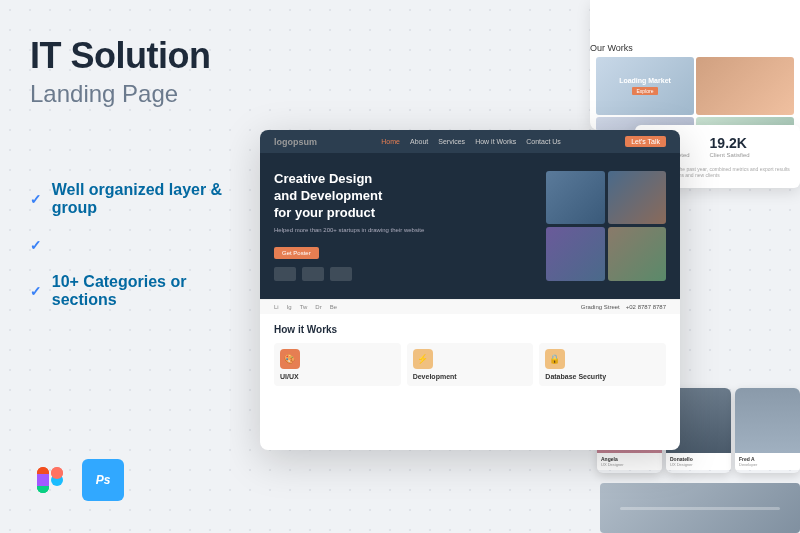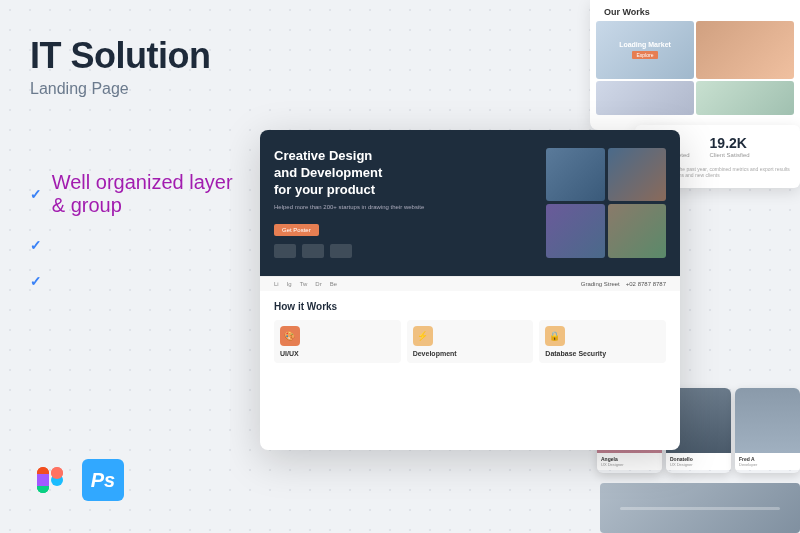--- a/index.html
+++ b/index.html
@@ -41,21 +41,21 @@
 
     .main-title {
       font-size: 36px;
       font-weight: 800;
       color: #1e2a3a;
       line-height: 1.1;
       letter-spacing: -0.5px;
     }
 
     .sub-title {
-      font-size: 16px;
+      font-size: 24px;
       font-weight: 400;
       color: #6b7a8d;
       margin-top: 4px;
     }
 
     .features-list {
       margin-top: 50px;
       display: flex;
       flex-direction: column;
       gap: 20px;
@@ -67,23 +67,23 @@
       gap: 10px;
     }
 
     .check-icon {
       color: #3b82f6;
       font-size: 14px;
       font-weight: 700;
     }
 
     .feature-text {
-      font-size: 20px;
-      color: #a21caf;
-      font-weight: 400;
+      font-size: 16px;
+      color: #0369a1;
+      font-weight: 700;
     }
 
     .tool-icons {
       margin-top: auto;
       margin-bottom: 20px;
       display: flex;
       align-items: center;
       gap: 12px;
     }
 
@@ -98,21 +98,21 @@
     .ps-icon {
       width: 42px;
       height: 42px;
       background: #31A8FF;
       border-radius: 6px;
       display: flex;
       align-items: center;
       justify-content: center;
       color: white;
       font-weight: 900;
-      font-size: 20px;
+      font-size: 12px;
       font-style: italic;
     }
 
     
     .right-panel {
       position: absolute;
       right: 0;
       top: 0;
       width: 570px;
       height: 533px;
@@ -423,20 +423,21 @@
   <div class="features-list">
     <div class="feature-item">
       <span class="check-icon">✓</span>
       <span class="feature-text">Well organized layer &amp; group</span>
     </div>
     <div class="feature-item">
       <span class="check-icon">✓</span>
     </div>
     <div class="feature-item">
       <span class="check-icon">✓</span>
+      <span class="feature-text">10+ Categories or sections</span>
     </div>
   </div>
 
   <div class="tool-icons">
 
     <div class="figma-icon">
       <svg width="36" height="36" viewBox="0 0 36 36">
         <rect x="5" y="5" width="12" height="12" rx="6" fill="#F24E1E"></rect>
         <rect x="19" y="5" width="12" height="12" rx="6" fill="#FF7262"></rect>
         <rect x="5" y="19" width="12" height="12" rx="6" fill="#0ACF83"></rect>
@@ -450,38 +451,49 @@
       </svg>
     </div>
 
     <div class="ps-icon">Ps</div>
   </div>
 </div>
 
 <div class="right-panel">
 
   <div style="position:absolute; right:0; top:0; width:210px; height:130px; background:white; border-radius:0 0 0 8px; box-shadow:0 4px 15px rgba(0,0,0,0.1); overflow:hidden;">
-    <div style="font-size:9px; font-weight:700; color:#333; padding:7px 14px 4px;">Our Works</div>
+    <div style="font-size:9px; font-weight:400; color:#333; padding:7px 0 4px;margin-top:36px;">Our Works</div>
     <div style="display:grid; grid-template-columns:1fr 1fr; gap:2px; height:100px; padding:0 6px 6px;">
       <div style="background:linear-gradient(135deg,#c8d8e8,#a0b8cc); border-radius:3px; display:flex; align-items:center; justify-content:center;">
         <div style="font-size:5px; color:rgba(255,255,255,0.7); text-align:center; padding:3px;">
           <div style="font-size:7px; font-weight:700; color:white;">Loading Market</div>
           <div style="margin-top:3px; background:#e67e52; display:inline-block; padding:1px 5px; border-radius:1px; font-size:5px; color:white;">Explore</div>
         </div>
       </div>
       <div style="background:linear-gradient(135deg,#e8d0b8,#c0a080); border-radius:3px; display:flex; align-items:center; justify-content:center; overflow:hidden;">
         <div style="background:linear-gradient(135deg,#d0a080,#f0c0a0); width:100%; height:100%;"></div>
       </div>
       <div style="background:linear-gradient(135deg,#d0d8e8,#b0b8cc); border-radius:3px;"></div>
       <div style="background:linear-gradient(135deg,#c8e0d0,#a0c0b0); border-radius:3px;"></div>
     </div>
   </div>
 
   <div class="browser-mockup">
 
+    <div class="browser-nav">
+      <span class="nav-logo">logopsum</span>
+      <div class="nav-links">
+        <span class="nav-link active">Home</span>
+        <span class="nav-link">About</span>
+        <span class="nav-link">Services</span>
+        <span class="nav-link">How it Works</span>
+        <span class="nav-link">Contact Us</span>
+      </div>
+      <span class="nav-cta">Let's Talk</span>
+    </div>
 
     <div class="hero-section">
       <div class="hero-left">
         <div class="hero-title">Creative Design<br>and Development<br>for your product</div>
         <div class="hero-sub">Helped more than 200+ startups in drawing their website</div>
         <div class="hero-btn">Get Poster</div>
         <div class="hero-brands">
           <div class="brand-logo"></div>
           <div class="brand-logo"></div>
           <div class="brand-logo"></div>

